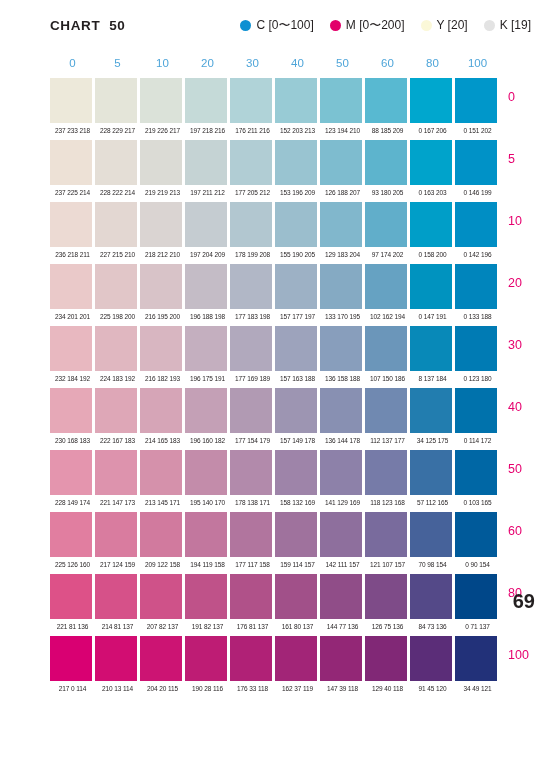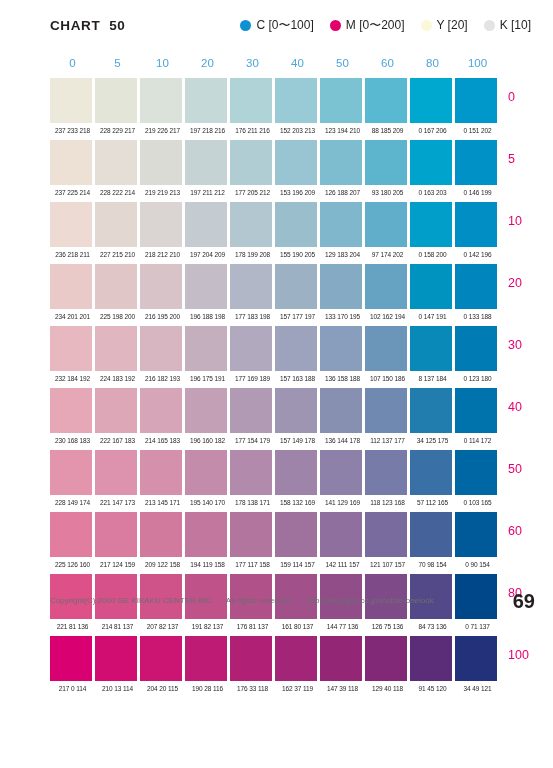--- a/index.html
+++ b/index.html
@@ -196,21 +196,21 @@
         <div class="legend-item">
           <span class="legend-dot" style="background: rgb(226, 0, 106);"></span>
           <span class="legend-label">M [0〜200]</span>
         </div>
         <div class="legend-item">
           <span class="legend-dot" style="background: rgb(251, 248, 216);"></span>
           <span class="legend-label">Y [20]</span>
         </div>
         <div class="legend-item">
           <span class="legend-dot" style="background: rgb(227, 227, 227);"></span>
-          <span class="legend-label">K [10]</span>
+          <span class="legend-label">K [19]</span>
         </div>
       </div>
   </div>
 
   <div class="col-headers" id="col-headers">
       <div class="col-header" style="color: rgb(78, 165, 217);">0</div>
       <div class="col-header" style="color: rgb(78, 165, 217);">5</div>
       <div class="col-header" style="color: rgb(78, 165, 217);">10</div>
       <div class="col-header" style="color: rgb(78, 165, 217);">20</div>
       <div class="col-header" style="color: rgb(78, 165, 217);">30</div>
@@ -688,21 +688,16 @@
           <div class="value-cell">147 39 118</div>
           <div class="value-cell">129 40 118</div>
           <div class="value-cell">91 45 120</div>
           <div class="value-cell">34 49 121</div>
         </div>
         <div class="row-label" style="color: rgb(230, 0, 110);">100</div>
       </div>
     </div>
 
   <div class="footer">
-    <div class="footer-line">
-      <span class="footer-copy">Copyright(C) 2000 GE KIKAKU CENTER INC</span>
-      <span class="footer-rights">All rights reserved.</span>
-      <span class="footer-url">http://www.gek.co.jp/mobile-onelook</span>
-    </div>
     <div class="page-number">69</div>
   </div>
 
 </div>
 
 </body></html>

